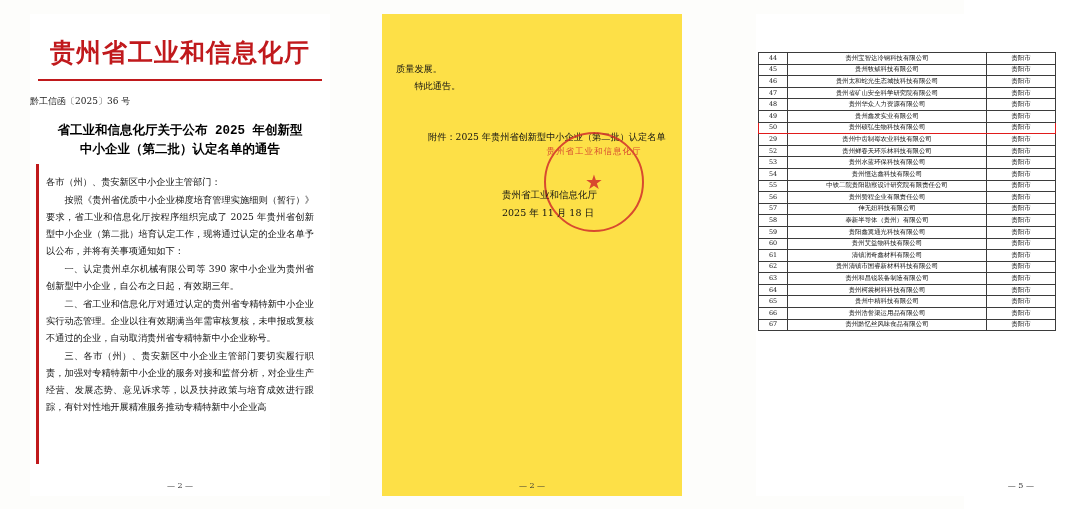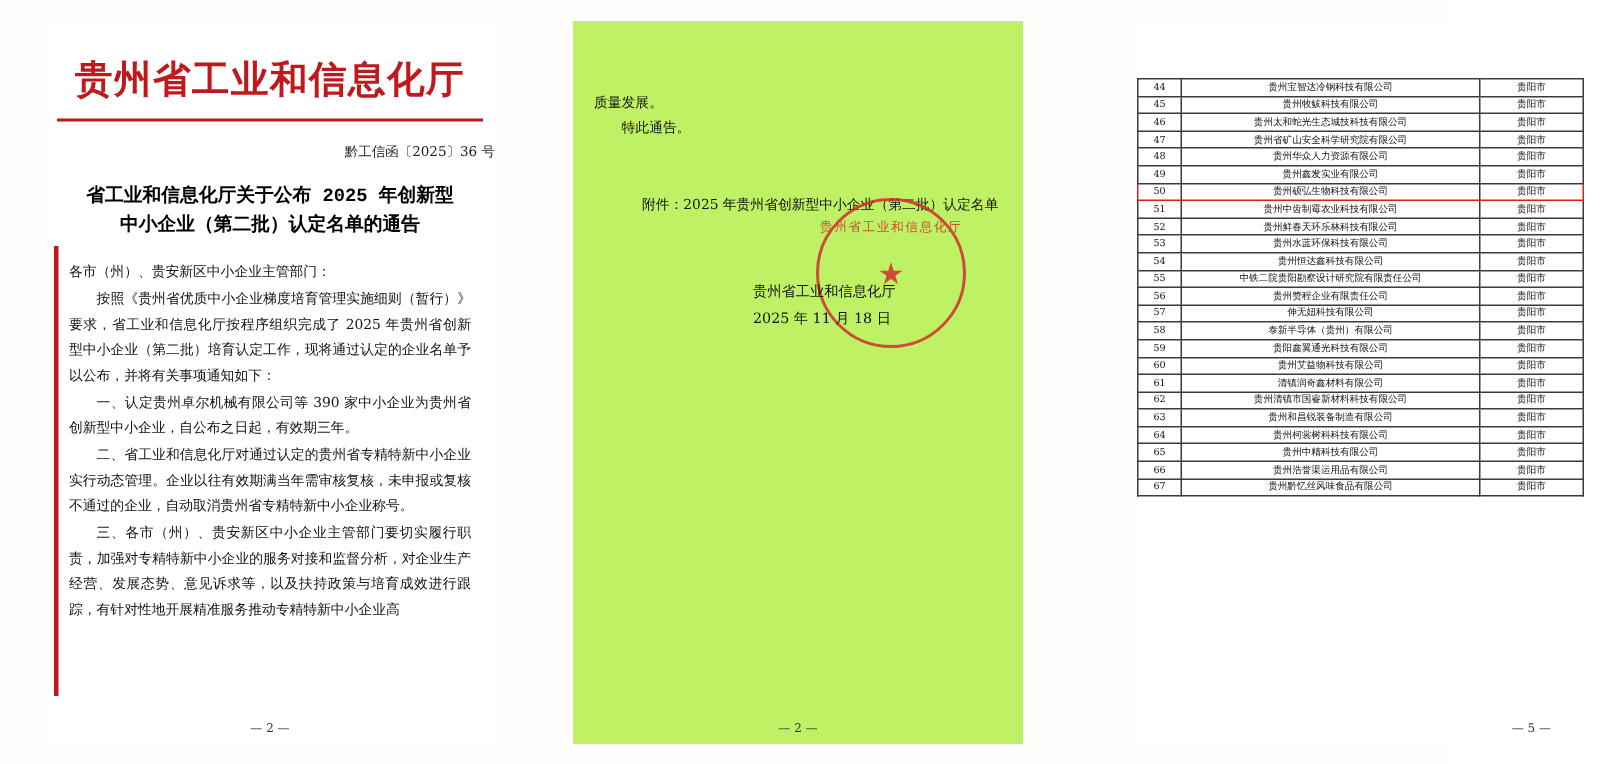--- a/index.html
+++ b/index.html
@@ -41,21 +41,21 @@
     letter-spacing: 1px;
     margin-top: 22px;
     white-space: nowrap;
   }
   .notice-rule {
     height: 2px;
     background: #c0191c;
     margin: 10px 8px 0 8px;
   }
   .notice-docnum {
-    text-align: right;
+    text-align: left;
     font-size: 9px;
     margin-top: 14px;
     color: #1b1b1b;
     font-family: "DejaVu Serif", "Liberation Serif", serif;
   }
   .notice-title {
     text-align: center;
     font-size: 12.5px;
     font-weight: bold;
     line-height: 1.55;
@@ -92,21 +92,21 @@
     background: #c0191c;
   }
 
   
   .panel-closing {
     position: absolute;
     left: 382px;
     top: 14px;
     width: 300px;
     height: 482px;
-    background: #bef264;
+    background: #fde047;
     color: #111;
     font-family: "DejaVu Serif", "Liberation Serif", serif;
   }
   .closing-line {
     font-size: 9.2px;
     line-height: 1.9;
     margin: 0 14px;
   }
   .closing-line.first { margin-top: 46px; }
   .closing-line.indent { text-indent: 2em; }
@@ -284,21 +284,21 @@
             <td class="col-idx">49</td>
             <td class="col-name">贵州鑫发实业有限公司</td>
             <td class="col-city">贵阳市</td>
           </tr>
           <tr class="highlight">
             <td class="col-idx">50</td>
             <td class="col-name">贵州硕弘生物科技有限公司</td>
             <td class="col-city">贵阳市</td>
           </tr>
           <tr>
-            <td class="col-idx">51</td>
+            <td class="col-idx">29</td>
             <td class="col-name">贵州中齿制霉农业科技有限公司</td>
             <td class="col-city">贵阳市</td>
           </tr>
           <tr>
             <td class="col-idx">52</td>
             <td class="col-name">贵州鲜春天环乐林科技有限公司</td>
             <td class="col-city">贵阳市</td>
           </tr>
           <tr>
             <td class="col-idx">53</td>

